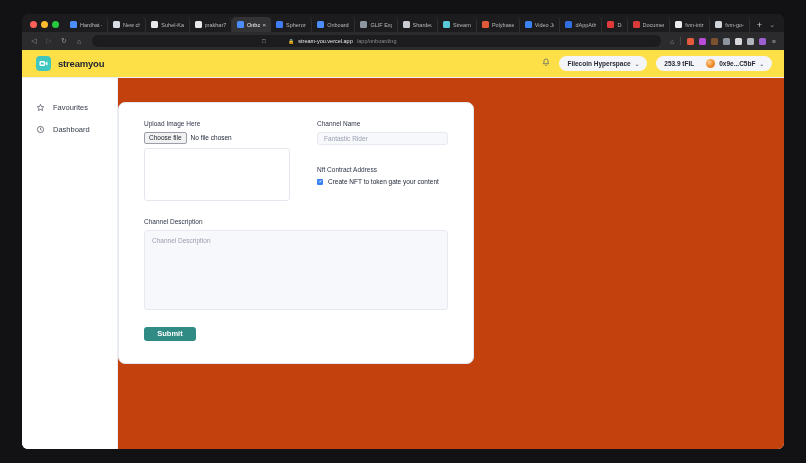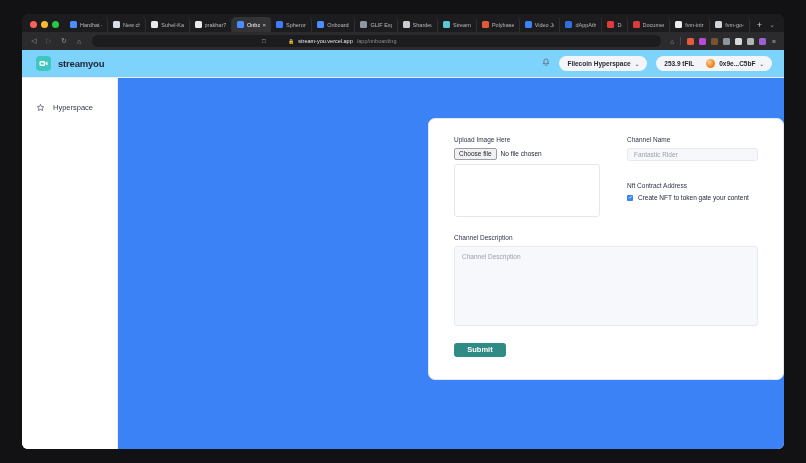--- a/index.html
+++ b/index.html
@@ -74,21 +74,21 @@
   .url-dim { font-size:5.5px; color:#8b8b90; }
   .tb-icons { display:flex; align-items:center; gap:6px; }
   .tb-ico { width:7px; height:7px; border-radius:1.5px; display:inline-block; }
   .tb-glyph { font-size:6.5px; color:#a9a9ae; }
   .tb-sep { width:1px; height:8px; background:#45454a; }
 
   
   .viewport { flex: 1; background: #ffffff; display: flex; flex-direction: column; min-height:0; }
 
   .app-header {
-    height: 28px; background: #7dd3fc; border-bottom: 1px solid #eceef3;
+    height: 28px; background: #fde047; border-bottom: 1px solid #eceef3;
     display: flex; align-items: center; padding: 0 12px 0 14px; flex-shrink: 0;
   }
   .brand { display:flex; align-items:center; gap:7px; width:82px; }
   .brand-mark {
     width:15px; height:15px; border-radius:4px; background:#3ec6bf;
     display:flex; align-items:center; justify-content:center;
   }
   .brand-name { font-size:9.5px; color:#1f2430; font-weight:600; letter-spacing:-0.2px; }
   .header-right { margin-left:auto; display:flex; align-items:center; gap:9px; }
   .bell { font-size:8px; color:#5b6170; }
@@ -111,23 +111,23 @@
     padding-top: 18px; flex-shrink:0;
   }
   .side-item {
     display:flex; align-items:center; gap:8px;
     padding: 0 0 0 14px; height: 22px;
     font-size: 7.5px; color:#353b49;
   }
   .side-item .sico { width:9px; height:9px; color:#3d4350; display:flex; align-items:center; justify-content:center; }
 
   .content {
-    flex:1; background:#3b82f6; display:flex;
-    justify-content:flex-end; align-items:flex-start;
-    padding-top: 40px; min-width:0;
+    flex:1; background:#c2410c; display:flex;
+    justify-content:flex-start; align-items:flex-start;
+    padding-top: 24px; min-width:0;
   }
 
   .card {
     width: 356px; background:#ffffff; border-radius:7px;
     border:1px solid #e3e7ef;
     padding: 17px 25px 22px 25px;
   }
   .grid2 { display:flex; gap:27px; }
   .col-l { width: 146px; }
   .col-r { flex:1; }
@@ -333,21 +333,30 @@
 
     <div class="body-row">
 
       <div class="sidebar">
         <div class="side-item">
           <span class="sico">
             <svg width="9" height="9" viewBox="0 0 18 18" fill="none" stroke="#3d4350" stroke-width="1.4">
               <path d="M9 2.8 L11 7 L15.4 7.5 L12.2 10.6 L13 15 L9 12.9 L5 15 L5.8 10.6 L2.6 7.5 L7 7 Z"></path>
             </svg>
           </span>
-          <span>Hyperspace</span>
+          <span>Favourites</span>
+        </div>
+        <div class="side-item">
+          <span class="sico">
+            <svg width="9" height="9" viewBox="0 0 18 18" fill="none" stroke="#3d4350" stroke-width="1.4">
+              <circle cx="9" cy="9" r="6.2"></circle>
+                <path d="M9 5.2 V9 L11.6 10.6"></path>
+            </svg>
+          </span>
+          <span>Dashboard</span>
         </div>
       </div>
 
       <div class="content">
         <div class="card">
 
           <div class="grid2">
             <div class="col-l">
               <div class="flabel">Upload Image Here</div>
               <div class="file-row">

